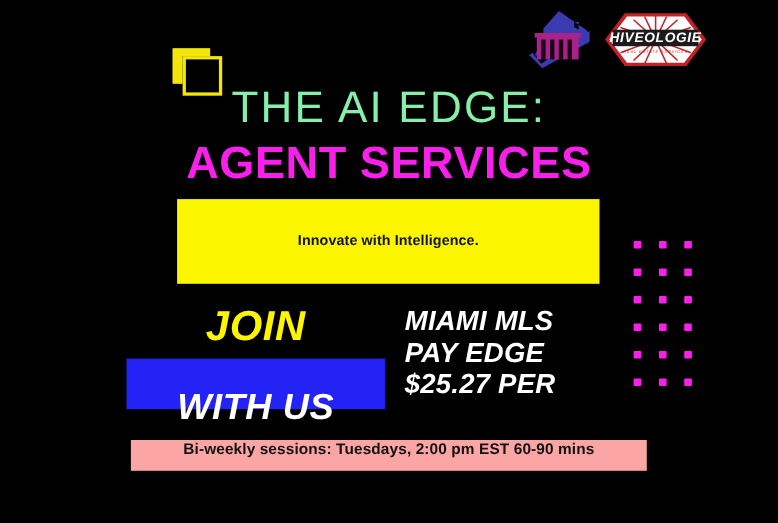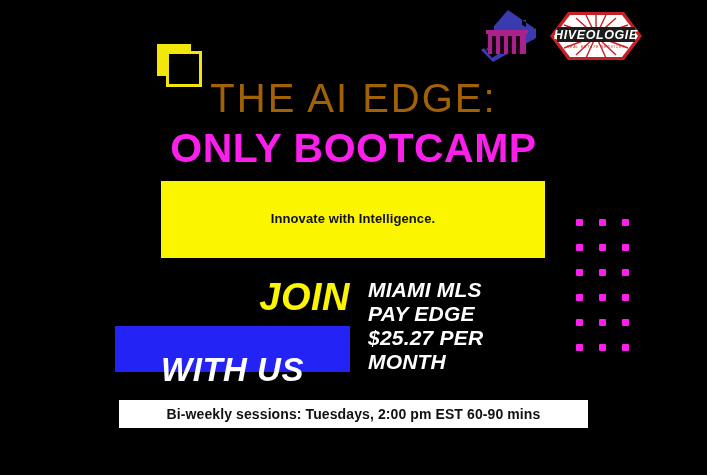--- a/index.html
+++ b/index.html
@@ -70,21 +70,21 @@
     background: #000000;
   }
 
   
   .headline-1 {
     position: absolute;
     left: 0;
     top: 78px;
     width: 707px;
     text-align: center;
-    color: #a16207;
+    color: #86efac;
     font-size: 40px;
     font-weight: 400;
     letter-spacing: 2.0px;
     line-height: 1;
     white-space: nowrap;
   }
   .headline-2 {
     position: absolute;
     left: 0;
     top: 128px;
@@ -119,21 +119,21 @@
     letter-spacing: 0.1px;
     white-space: nowrap;
   }
 
   
   .join-word {
     position: absolute;
     left: 115px;
     top: 278px;
     width: 235px;
-    text-align: right;
+    text-align: center;
     color: #fbf500;
     font-size: 38px;
     font-weight: 700;
     font-style: italic;
     letter-spacing: 0.5px;
     line-height: 1;
     white-space: nowrap;
   }
   .withus-bar {
     position: absolute;
@@ -157,21 +157,21 @@
     margin-top: 41px;
   }
 
   
   .price-block {
     position: absolute;
     left: 368px;
     top: 278px;
     width: 200px;
     color: #ffffff;
-    font-size: 21px;
+    font-size: 25px;
     font-weight: 700;
     font-style: italic;
     line-height: 1.14;
     letter-spacing: 0.2px;
   }
   .price-line {
     display: block;
     white-space: nowrap;
   }
 
@@ -191,23 +191,22 @@
     border-radius: 1px;
   }
 
   
   .bottom-banner {
     position: absolute;
     left: 119px;
     top: 400px;
     width: 469px;
     height: 28px;
-    background: #ffffff;
+    background: #fca5a5;
     display: flex;
-    align-items: center;
     justify-content: center;
   }
   .bottom-banner-text {
     color: #111111;
     font-size: 14px;
     font-weight: 700;
     letter-spacing: 0.1px;
     white-space: nowrap;
   }
 </style>
@@ -260,36 +259,35 @@
     </div>
 
   </div>
 
   <div class="deco-squares">
     <div class="deco-sq deco-sq-back"></div>
     <div class="deco-sq deco-sq-front"></div>
   </div>
 
   <div class="headline-1">THE AI EDGE:</div>
-  <div class="headline-2">ONLY BOOTCAMP</div>
+  <div class="headline-2">AGENT SERVICES</div>
 
   <div class="subtitle-box">
     <div class="subtitle-line">Innovate with Intelligence.</div>
   </div>
 
   <div class="join-word">JOIN</div>
   <div class="withus-bar">
     <span class="withus-text">WITH US</span>
   </div>
 
   <div class="price-block">
     <span class="price-line">MIAMI MLS</span>
     <span class="price-line">PAY EDGE</span>
     <span class="price-line">$25.27 PER</span>
-    <span class="price-line">MONTH</span>
   </div>
 
   <div class="dot-grid" id="dot-grid">
       <div class="dot" style="left: 0px; top: 0px; background: rgb(251, 31, 236);"></div>
       <div class="dot" style="left: 23px; top: 0px; background: rgb(251, 31, 236);"></div>
       <div class="dot" style="left: 46px; top: 0px; background: rgb(251, 31, 236);"></div>
       <div class="dot" style="left: 0px; top: 25px; background: rgb(251, 31, 236);"></div>
       <div class="dot" style="left: 23px; top: 25px; background: rgb(251, 31, 236);"></div>
       <div class="dot" style="left: 46px; top: 25px; background: rgb(251, 31, 236);"></div>
       <div class="dot" style="left: 0px; top: 50px; background: rgb(251, 31, 236);"></div>

